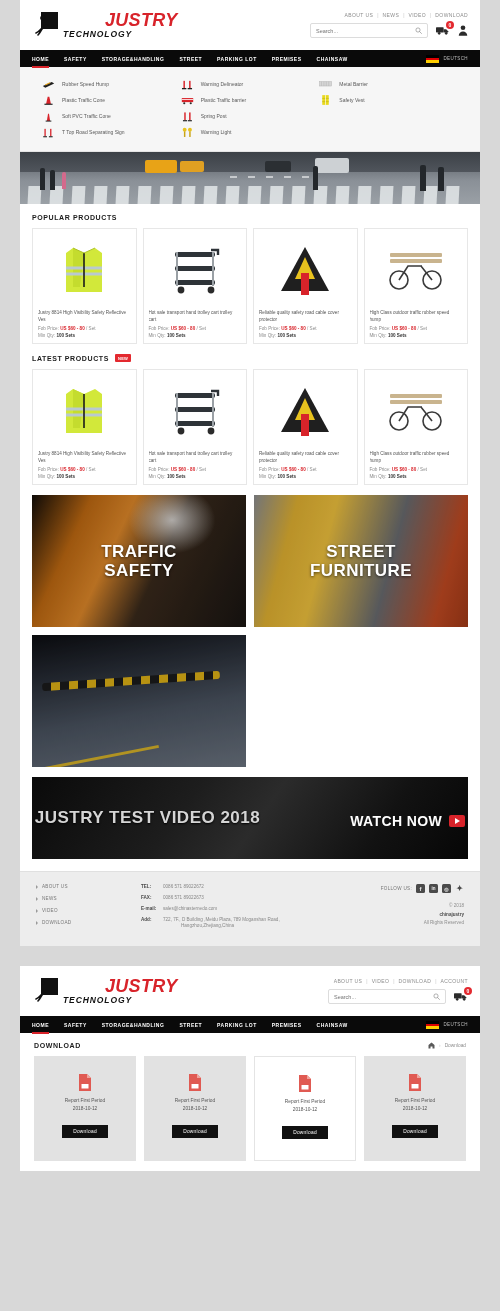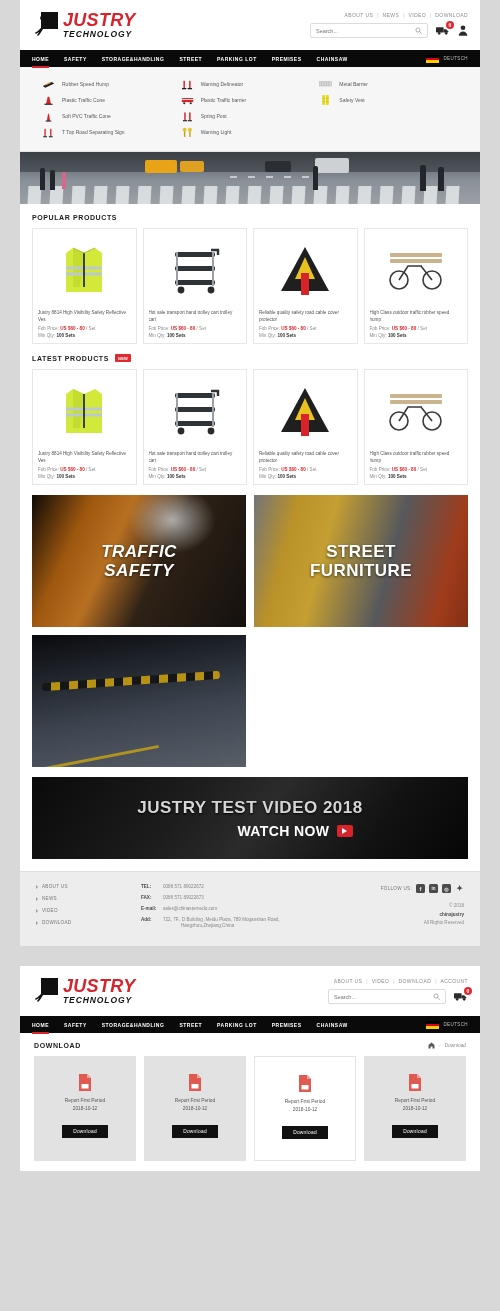--- a/index.html
+++ b/index.html
@@ -12,21 +12,21 @@
   .page { background: #fff; margin: 0 20px; position: relative; }
   .page-gap { height: 20px; background: #d8d8d8; }
 
   
   .header { background: #fff; height: 50px; display: flex; align-items: center; padding: 0 12px; position: relative; }
   .logo-wrap { display: flex; align-items: center; gap: 5px; }
   .logo-mark { width: 26px; height: 26px; position: relative; }
   .logo-sq { position: absolute; right: 0; top: 0; width: 17px; height: 17px; background: #111; }
   .logo-fig { position: absolute; left: 0; top: 2px; width: 20px; height: 22px; }
   .logo-text { line-height: 1; }
-  .logo-justry { font-size: 18px; font-weight: bold; color: #d8232a; font-style: italic; letter-spacing: .3px; }
+  .logo-justry { font-size: 18px; font-weight: bold; color: #d8232a; font-style: italic; letter-spacing: .3px; margin-left: 42px; }
   .logo-tech { font-size: 8.5px; font-weight: bold; color: #111; font-style: italic; letter-spacing: .9px; margin-top: 1px; }
 
   .header-right { margin-left: auto; display: flex; flex-direction: column; align-items: flex-end; gap: 5px; }
   .toplinks { display: flex; align-items: center; gap: 4px; }
   .toplinks a { font-size: 5px; color: #8c8c8c; text-decoration: none; letter-spacing: .4px; }
   .toplinks .sep { font-size: 5px; color: #c8c8c8; }
   .header-tools { display: flex; align-items: center; gap: 8px; }
   .searchbox { width: 118px; height: 15px; border: 1px solid #dcdcdc; border-radius: 2px; display: flex; align-items: center; padding: 0 5px; background: #fff; }
   .searchbox input { border: 0; outline: 0; font-size: 5.5px; color: #999; width: 100%; font-family: "Liberation Sans", sans-serif; background: transparent; }
   .search-icon { flex-shrink: 0; }
@@ -78,32 +78,32 @@
   .prod-price b { color: #d8232a; }
   .prod-qty { font-size: 4.6px; color: #8e8e8e; margin-top: 2px; }
   .prod-qty b { color: #333; }
 
   
   .cats { padding: 10px 12px 0; display: grid; grid-template-columns: 1fr 1fr; gap: 8px; }
   .cat { height: 132px; position: relative; overflow: hidden; display: flex; align-items: center; justify-content: center; }
   .cat-label { position: relative; z-index: 3; color: #fff; font-size: 17px; font-weight: bold; text-align: center; line-height: 1.12; letter-spacing: .4px; text-shadow: 0 1px 3px rgba(0,0,0,.6); padding: 0 8px; }
   .cat-shade { position: absolute; inset: 0; background: rgba(0,0,0,.18); z-index: 2; }
 
-  .cat-traffic { background: linear-gradient(115deg,#120d08 0%,#c06a12 22%,#e0892a 38%,#3a2a1c 58%,#191512 100%); font-style: italic; }
+  .cat-traffic { background: linear-gradient(115deg,#120d08 0%,#c06a12 22%,#e0892a 38%,#3a2a1c 58%,#191512 100%); }
   .cat-traffic .smoke { position: absolute; top: -10px; left: 95px; width: 90px; height: 70px; background: radial-gradient(ellipse at center,rgba(235,235,235,.85),rgba(200,200,200,0) 68%); }
   .cat-street { background: linear-gradient(105deg,#8d8f92 0%,#e2b232 18%,#f0c23e 34%,#6a6c70 62%,#c24a22 86%,#a33a18 100%); }
   .cat-parking { background: linear-gradient(170deg,#0c0d11 0%,#262b34 26%,#4a5360 58%,#6b7480 100%); }
   .cat-parking .hump { position: absolute; top: 42px; left: 10px; right: 26px; height: 8px; background: repeating-linear-gradient(90deg,#1b1b1b 0 9px,#e0b317 9px 18px); border-radius: 3px; transform: rotate(-4deg); }
   .cat-parking .yline { position: absolute; bottom: 6px; left: -10px; right: 40%; height: 3px; background: #d8b42a; transform: rotate(-11deg); }
   .cat-work { background: linear-gradient(120deg,#2b3c49 0%,#1b6f7d 20%,#2e8f96 42%,#7d7f7e 68%,#9a8e86 100%); }
   .cat-work .rail { position: absolute; background: #2f9aa2; }
 
   
   .video-wrap { padding: 10px 12px 12px; }
-  .video { height: 82px; background: linear-gradient(125deg,#0a0a0a 0%,#1d1d1d 35%,#2b2b2b 52%,#121212 78%,#060606 100%); position: relative; display: flex; flex-direction: column; align-items: center; justify-content: center; }
+  .video { height: 82px; background: linear-gradient(125deg,#0a0a0a 0%,#1d1d1d 35%,#2b2b2b 52%,#121212 78%,#060606 100%); position: relative; display: flex; flex-direction: row; align-items: center; justify-content: center; }
   .video-t1 { font-size: 17px; font-weight: bold; color: #d5d5d5; letter-spacing: .5px; text-shadow: 0 1px 2px #000; }
   .video-row { display: flex; align-items: center; gap: 7px; margin-top: 5px; margin-left: 90px; }
   .video-t2 { font-size: 14px; font-weight: bold; color: #fff; letter-spacing: .4px; }
   .play-btn { width: 16px; height: 12px; background: #d8232a; border-radius: 2px; display: flex; align-items: center; justify-content: center; }
   .play-tri { width: 0; height: 0; border-left: 5px solid #fff; border-top: 3px solid transparent; border-bottom: 3px solid transparent; }
 
   
   .footer { background: #ededed; padding: 12px 16px; display: flex; border-top: 1px solid #e0e0e0; }
   .f-col1 { width: 105px; }
   .f-link { display: flex; align-items: center; gap: 4px; margin-bottom: 7px; }

